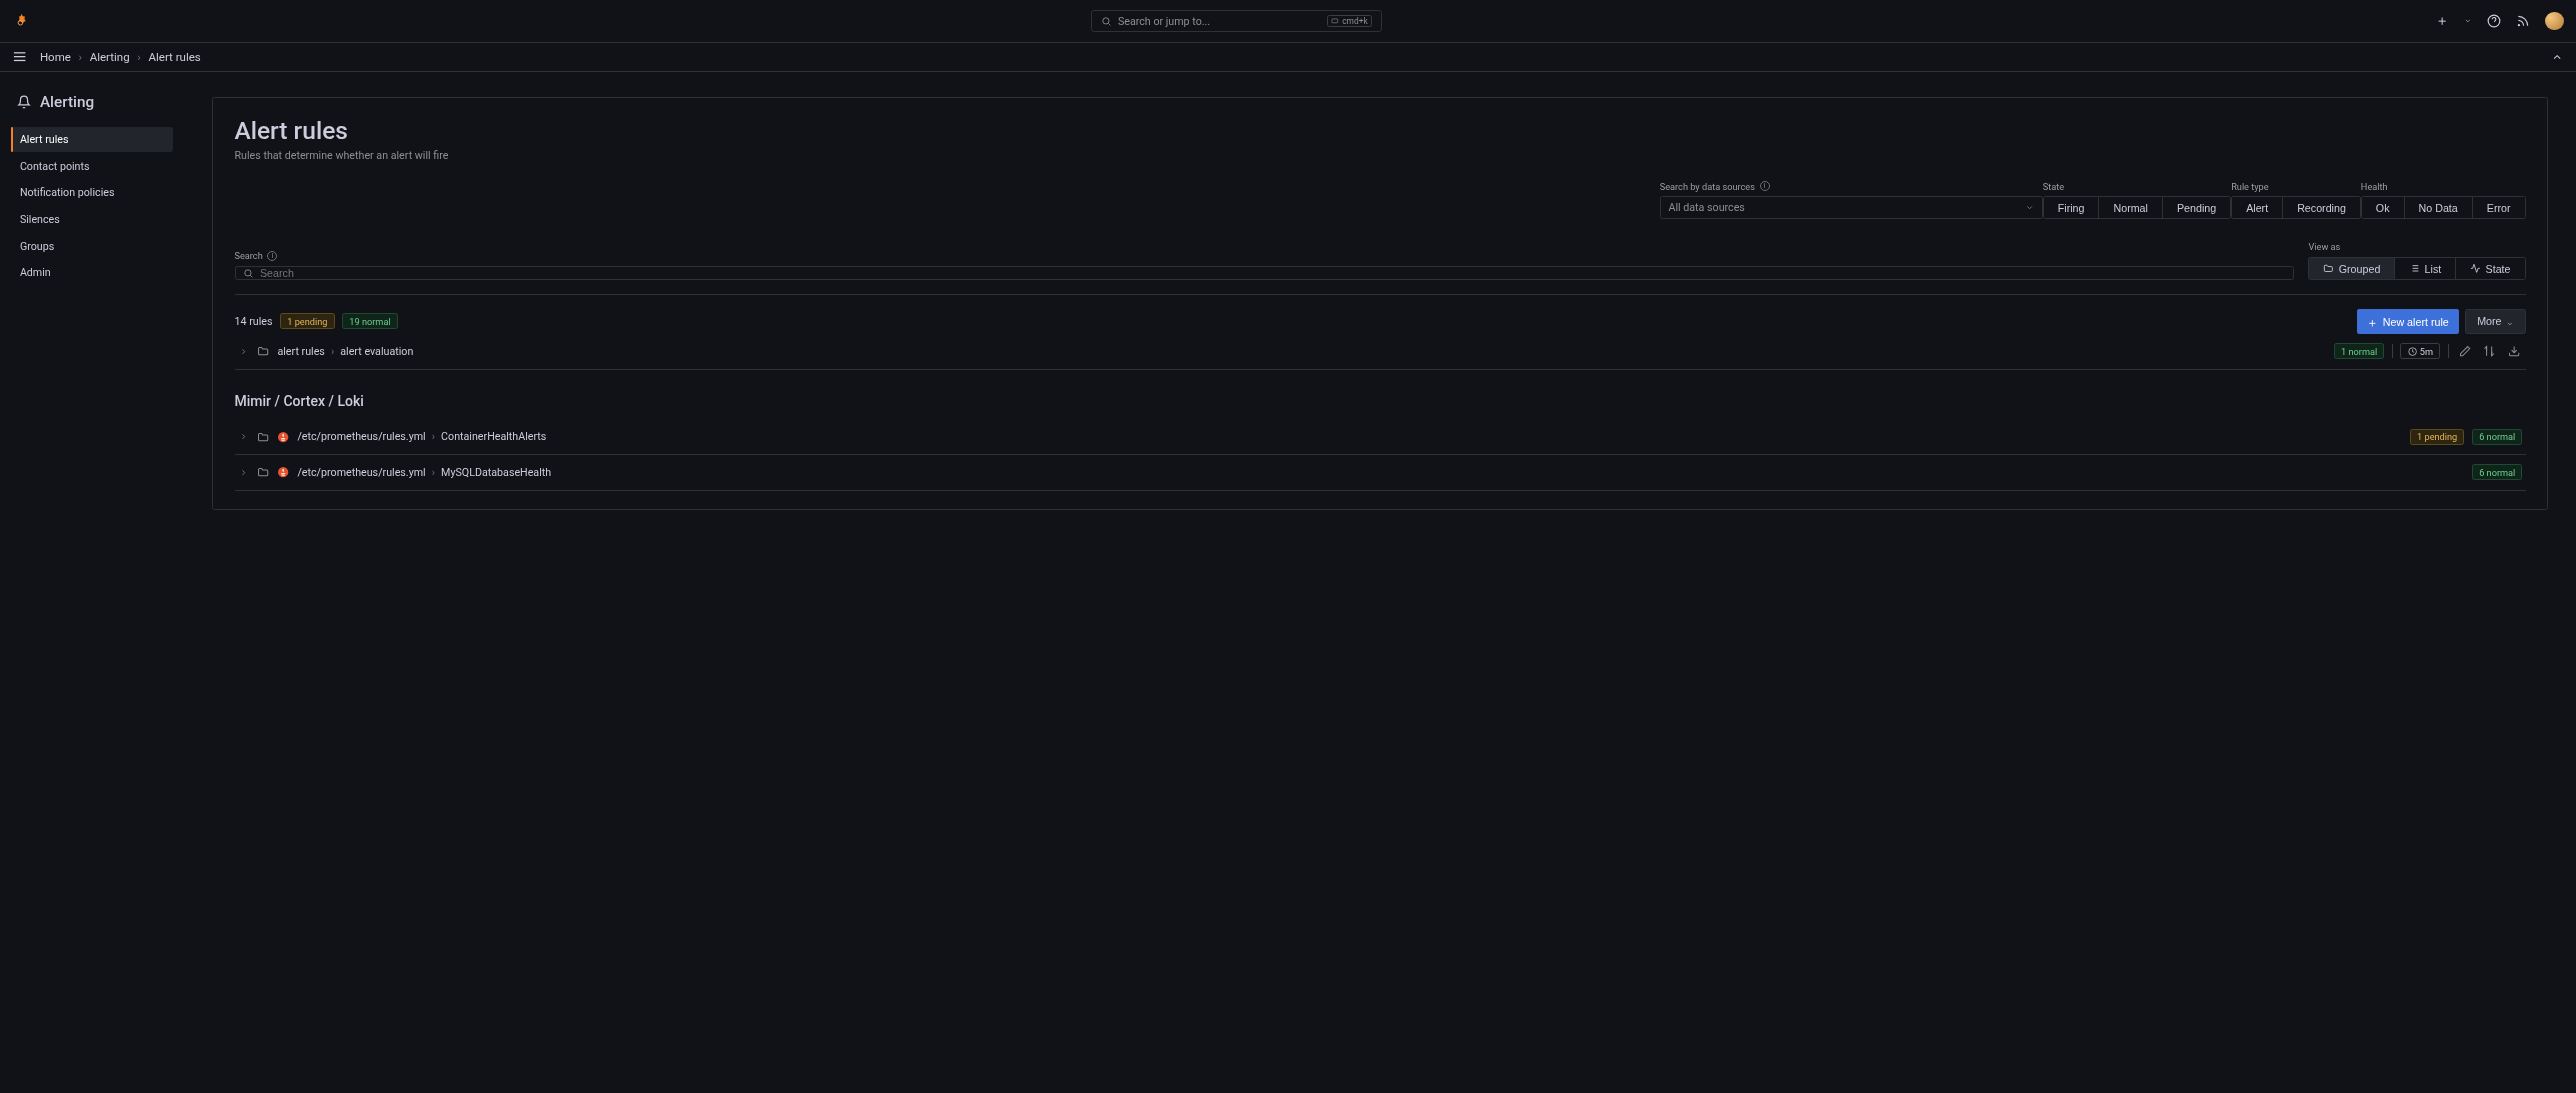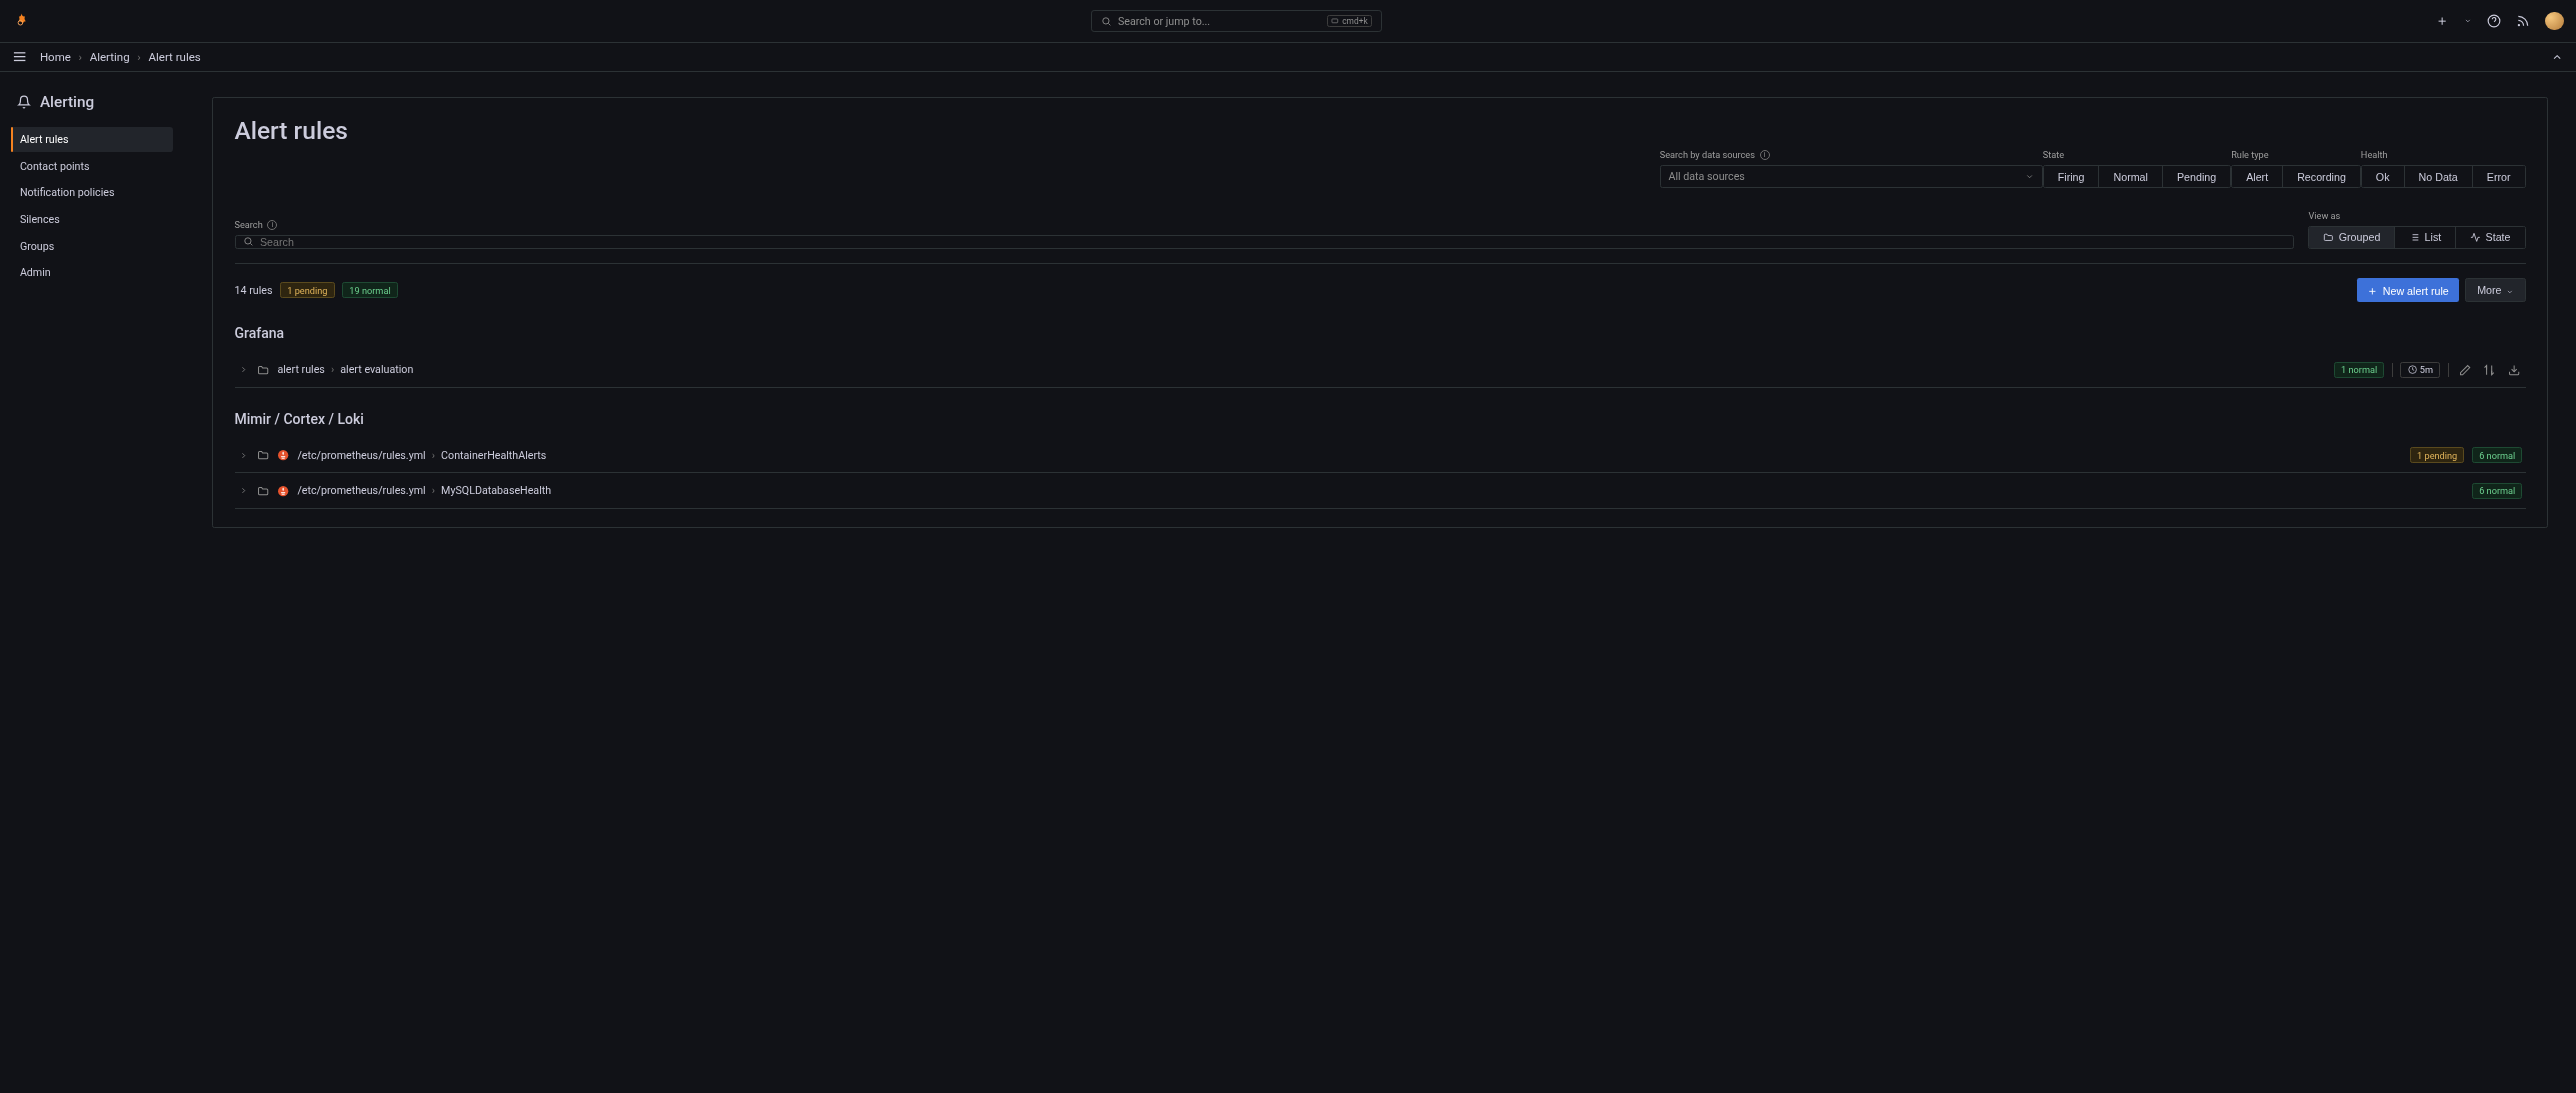--- a/index.html
+++ b/index.html
@@ -325,20 +325,21 @@
     <a class="side-item">Contact points</a>
     <a class="side-item">Notification policies</a>
     <a class="side-item">Silences</a>
     <a class="side-item">Groups</a>
     <a class="side-item">Admin</a>
   </aside>
 
   <div class="content">
     <div class="panel">
       <h1 class="page-title">Alert rules</h1>
+      <p class="subtitle">Rules that determine whether an alert will fire</p>
 
       <div class="filters">
         <div class="field">
           <span class="label">
             <span>Search by data sources</span>
             <span class="info-dot">i</span>
           </span>
           <div class="select">
             <span>All data sources</span>
             <span>
@@ -449,21 +450,20 @@
             <span>More</span>
             <span>
               <svg width="7.7" height="7.7" viewBox="0 0 24 24" fill="none" stroke="#ccccdc" stroke-width="2">
                   <polyline points="6 9 12 15 18 9"></polyline>
                 </svg>
             </span>
           </button>
         </div>
       </div>
 
-      <h2 class="section">Grafana</h2>
       <div class="rule-row">
         <span class="chev">
           <svg width="9.2" height="9.2" viewBox="0 0 24 24" fill="none" stroke="#8e8e8e" stroke-width="2">
               <polyline points="9 18 15 12 9 6"></polyline>
             </svg>
         </span>
         <span class="folder-icon">
           <svg width="12.3" height="12.3" viewBox="0 0 24 24" fill="none" stroke="#8e8e8e" stroke-width="2">
               <path d="M3 7a2 2 0 0 1 2-2h4l2 3h8a2 2 0 0 1 2 2v7a2 2 0 0 1-2 2H5a2 2 0 0 1-2-2z"></path>
             </svg>

